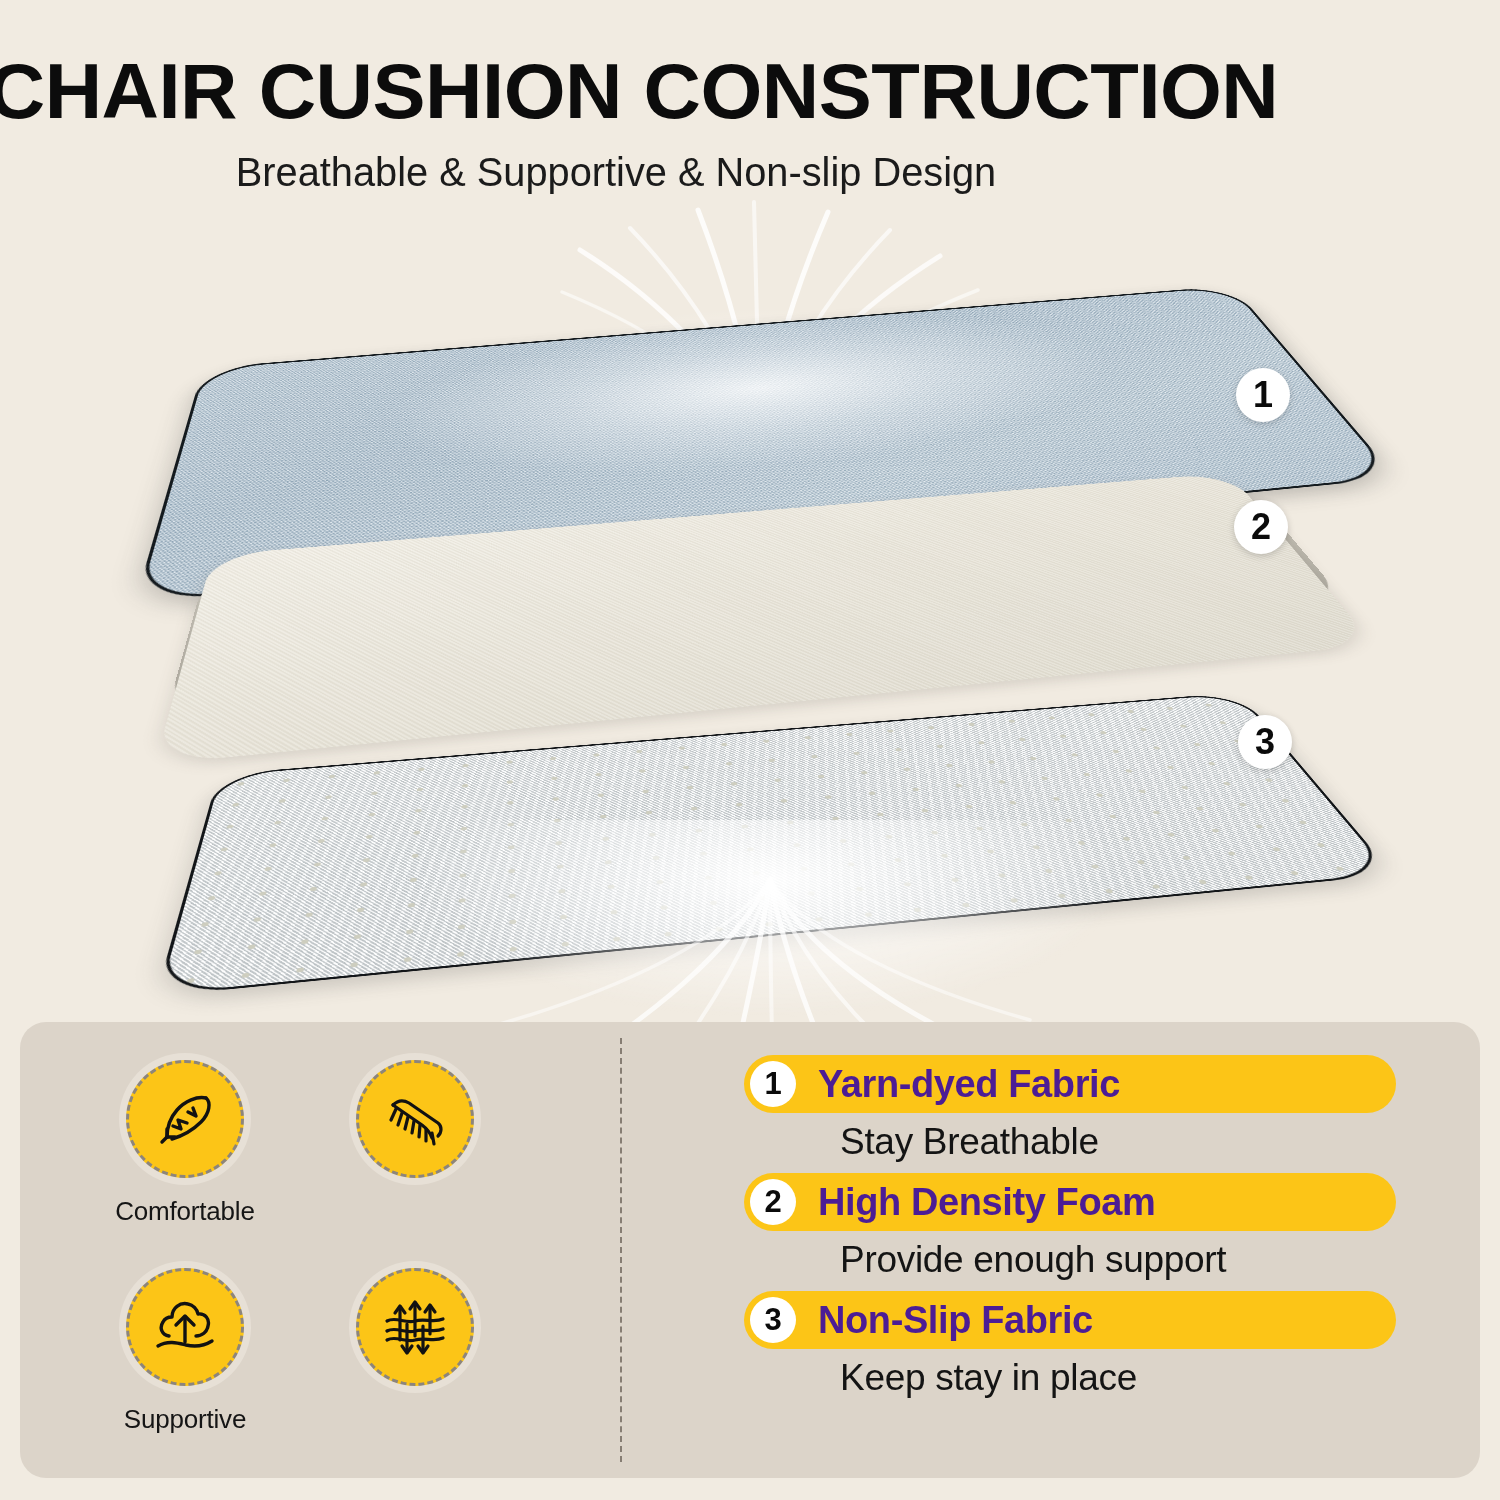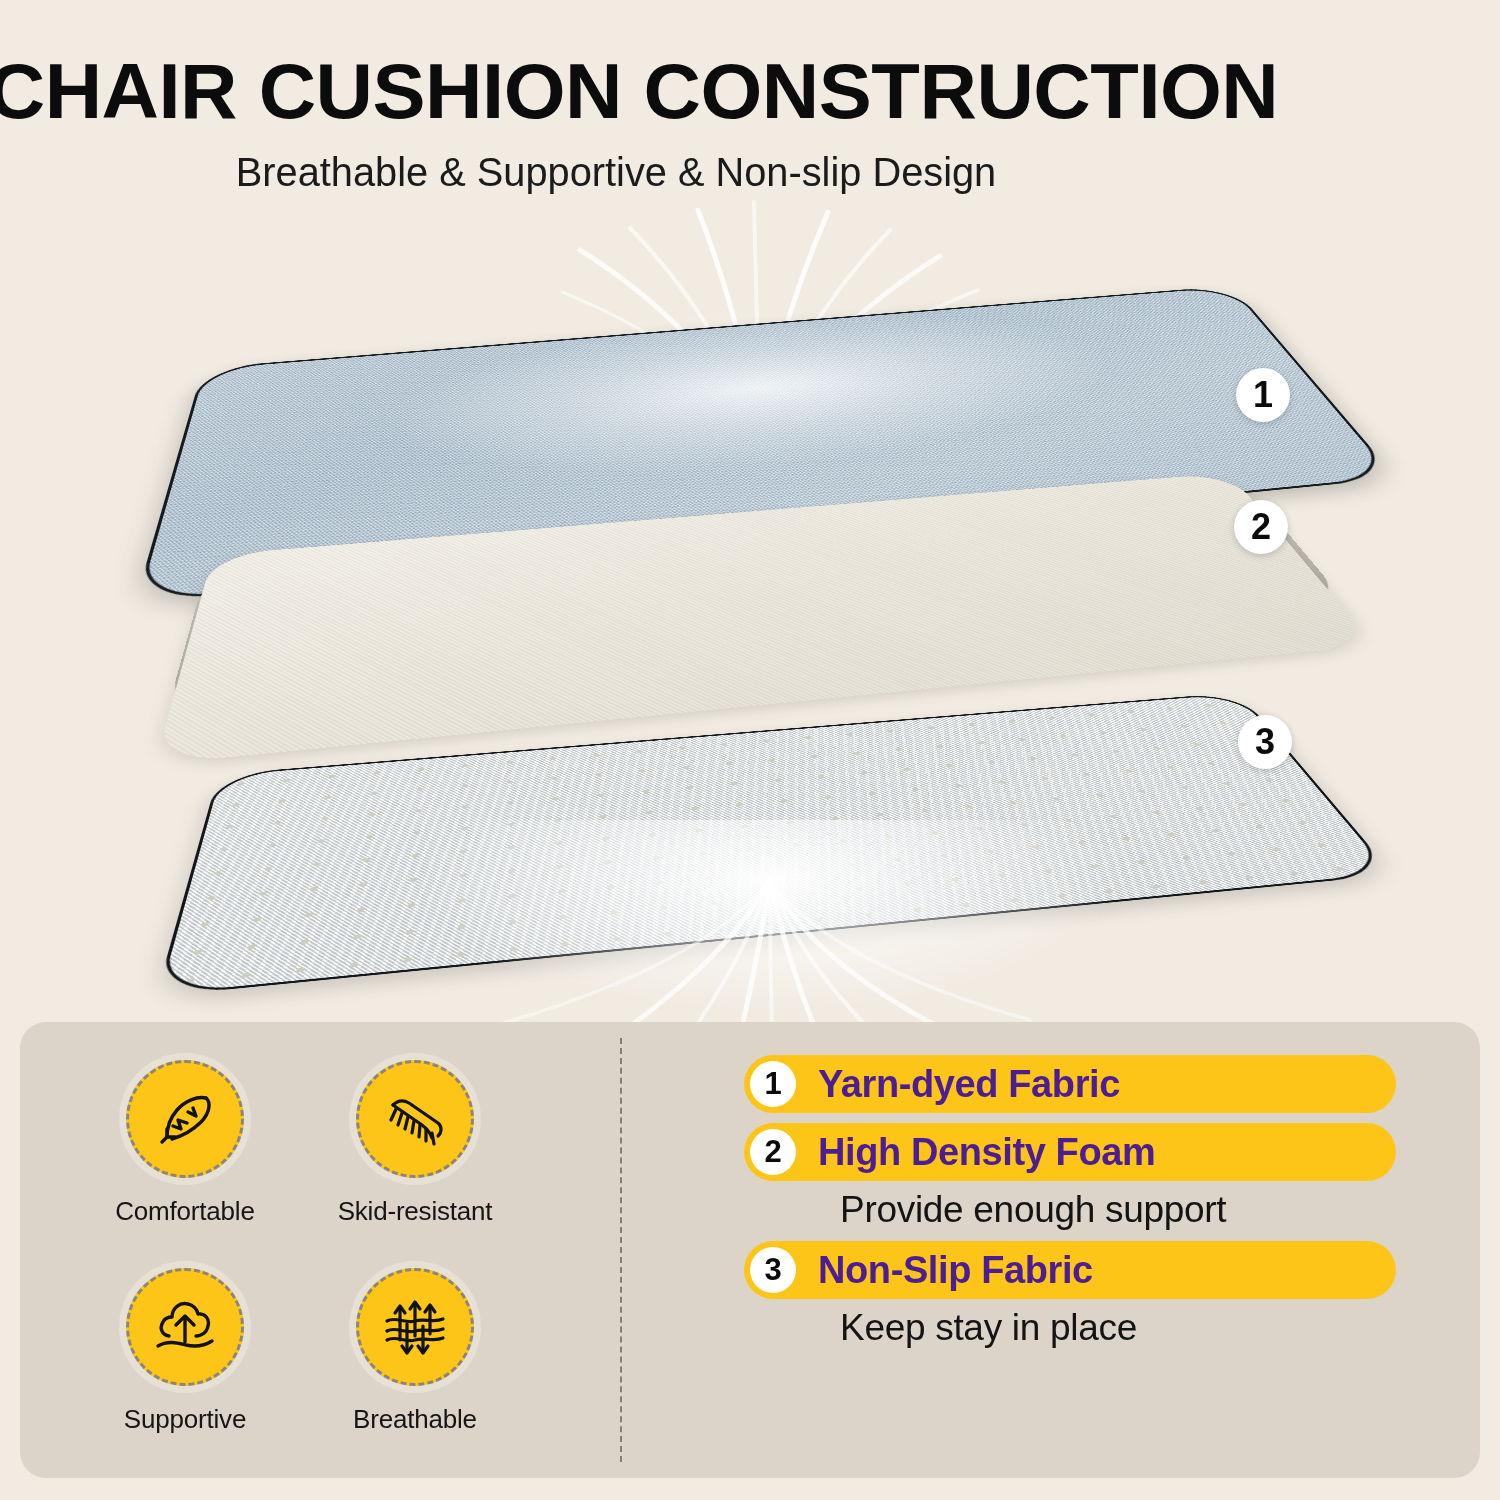--- a/index.html
+++ b/index.html
@@ -266,21 +266,20 @@
           <path d="M15 23 L 44 43 C 48 46 52 50 54 56"></path>
           <path d="M18 27 L 13 38"></path>
           <path d="M24 31 L 20 43"></path>
           <path d="M30 35 L 27 47"></path>
           <path d="M36 39 L 34 51"></path>
           <path d="M42 43 L 41 55"></path>
           <path d="M48 47 L 48 59"></path>
           <path d="M54 51 L 56 62"></path>
         </svg>
       </div>
-      <div class="icon-label">Skid-resistant</div>
     </div>
 
     <div class="icon-cell ic-2">
       <div class="icon-circle">
         <svg width="74" height="74" viewBox="0 0 74 74" fill="none" stroke="#121212" stroke-width="3.4" stroke-linecap="round" stroke-linejoin="round">
           <path d="M21 46 C 14 45 11 38 15 32 C 17 28 21 27 24 27
                    C 24 18 32 12 40 14 C 45 15 49 19 50 24
                    C 57 23 62 29 60 36 C 59 42 54 46 48 46"></path>
           <path d="M37 52 L 37 27"></path>
           <path d="M28 35 L 37 26 L 46 35"></path>
@@ -301,31 +300,31 @@
           <path d="M37 46 L 37 13"></path>
           <path d="M32 19 L 37 12 L 42 19"></path>
           <path d="M52 44 L 52 16"></path>
           <path d="M47 22 L 52 15 L 57 22"></path>
           <path d="M29 34 L 29 62"></path>
           <path d="M24 56 L 29 63 L 34 56"></path>
           <path d="M45 36 L 45 62"></path>
           <path d="M40 56 L 45 63 L 50 56"></path>
         </svg>
       </div>
-      <div class="icon-label">Breathable</div>
     </div>
   </div>
 
   <div class="features">
 
     <div class="feature f0">
       <div class="pill">
         <div class="pill-num">1</div>
         <div class="pill-title">Yarn-dyed Fabric</div>
       </div>
+      <div class="feature-desc">Stay Breathable</div>
     </div>
 
     <div class="feature f1">
       <div class="pill">
         <div class="pill-num">2</div>
         <div class="pill-title">High Density Foam</div>
       </div>
       <div class="feature-desc">Provide enough support</div>
     </div>
 

